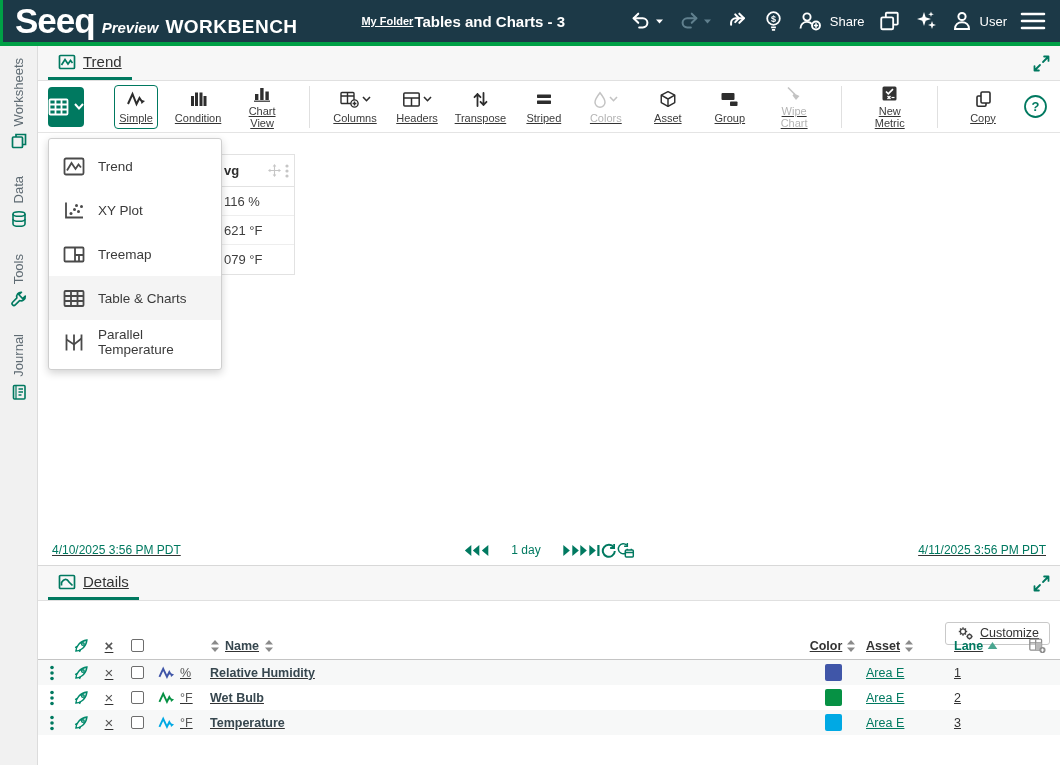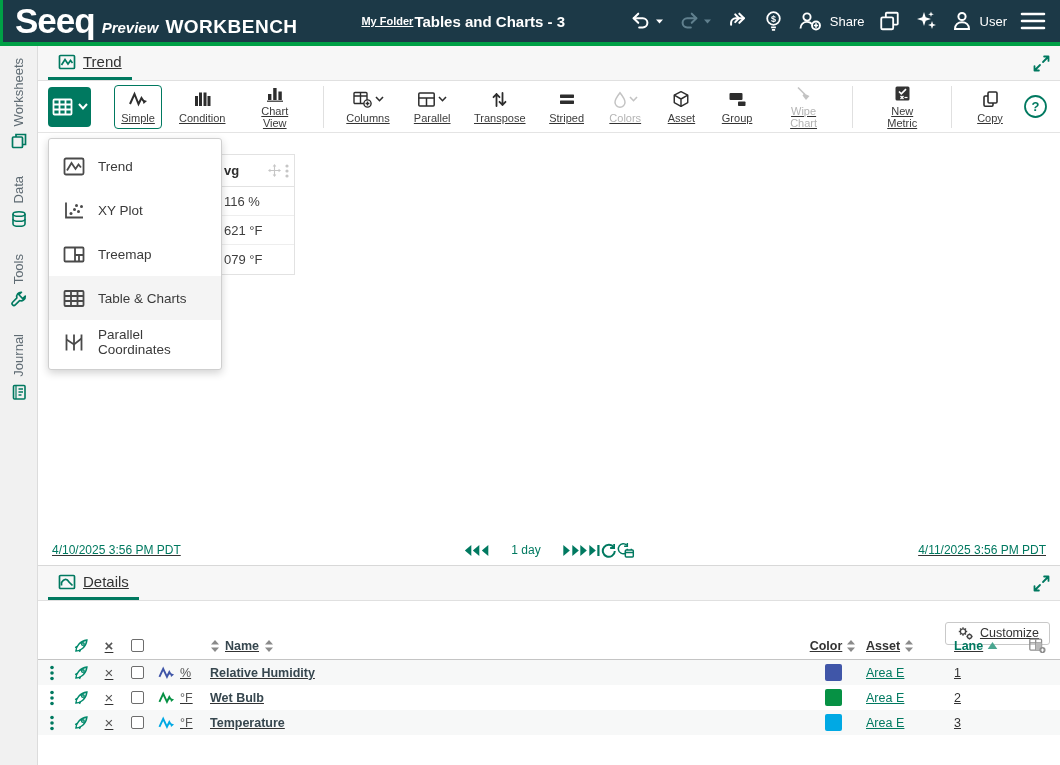--- a/index.html
+++ b/index.html
@@ -37,21 +37,21 @@
 
   
   .main{ flex:1; display:flex; flex-direction:column; position:relative; min-width:0;text-decoration:underline; }
 
   .tabbar{ height:35px; background:#f7f7f7; border-bottom:1px solid #e0e0e0; display:flex; align-items:stretch; padding:0 10px; flex:none; }
   .tab{ display:flex; align-items:center; gap:7px; padding:0 10px; border-bottom:3px solid #007960; font-size:15px; color:#333; cursor:pointer; }
   .tab-ic{ color:#007960; display:flex; }
   .tab-expand{ margin-left:auto; align-self:center; color:#007960; display:flex; cursor:pointer; }
 
   
-  .toolbar{ height:52px; display:flex; align-items:center; padding:0 12px 0 10px; gap:11px; border-bottom:1px solid #e4e4e4; background:#fff; flex:none; }
+  .toolbar{ height:52px; display:flex; align-items:center; padding:0 12px 0 10px; gap:18px; border-bottom:1px solid #e4e4e4; background:#fff; flex:none; }
   .view-btn{ width:52px; height:40px; background:#007960; border:none; border-radius:4px; color:#fff; display:flex; align-items:center; justify-content:center; gap:5px; cursor:pointer; margin-right:12px; }
   .tbtn{ display:flex; flex-direction:column; align-items:center; justify-content:center; gap:3px; padding:3px 9px; min-width:44px; height:44px; font-size:11px; color:#3c3c3c; background:none; border:1px solid transparent; border-radius:4px; cursor:pointer; font-family:inherit; }
   .tbtn .ticon{ height:19px; display:flex; align-items:center; gap:2px; color:#2d2d2d; }
   .tbtn.selected{ border-color:#007960; }
   .tbtn.disabled{ color:#b4b4b4; cursor:default; }
   .tbtn.disabled .ticon{ color:#c3c3c3; }
   .tsep{ width:1px; height:42px; background:#e0e0e0; margin:0 5px; flex:none; }
   .help-btn{ margin-left:auto; color:#007960; display:flex; cursor:pointer; }
 
   
@@ -316,21 +316,21 @@
           <button class="tbtn">
             <span class="ticon">
               <svg width="19" height="17" viewBox="0 0 19 17" fill="none" stroke="currentColor" stroke-width="1.5">
                   <rect x="1.8" y="2" width="15.4" height="13" rx="1"></rect>
                   <path d="M1.8 7 h15.4 M9.5 7 v8"></path>
                 </svg>
               <svg width="9" height="6" viewBox="0 0 9 6" fill="none" stroke="currentColor" stroke-width="1.6">
                   <path d="M1 1 L4.5 4.7 L8 1"></path>
                 </svg>
             </span>
-            <span>Parallel</span>
+            <span>Headers</span>
           </button>
 
           <button class="tbtn">
             <span class="ticon">
               <svg width="17" height="17" viewBox="0 0 17 17" fill="none" stroke="currentColor" stroke-width="1.8" stroke-linecap="round" stroke-linejoin="round">
                   <path d="M5.5 15 V3 M5.5 3 L2.5 6.2 M5.5 3 L8.5 6.2"></path>
                   <path d="M11.5 2 V14 M11.5 14 L8.5 10.8 M11.5 14 L14.5 10.8"></path>
                 </svg>
             </span>
             <span>Transpose</span>
@@ -756,19 +756,19 @@
           </span>
           <span>Table &amp; Charts</span>
         </div>
         <div class="menu-item">
           <span class="mi-ic">
             <svg width="22" height="19" viewBox="0 0 22 19" fill="none" stroke="currentColor" stroke-width="1.8">
                 <path d="M3.5 1.5 V17.5 M11 1.5 V17.5 M18.5 1.5 V17.5"></path>
                 <path d="M3.5 6.5 L11 11.5 L18.5 5.5"></path>
               </svg>
           </span>
-          <span>Parallel Coordinates</span>
+          <span>Parallel Temperature</span>
         </div>
       </div>
 
     </div>
   </div>
 </div>
 
 </body></html>

